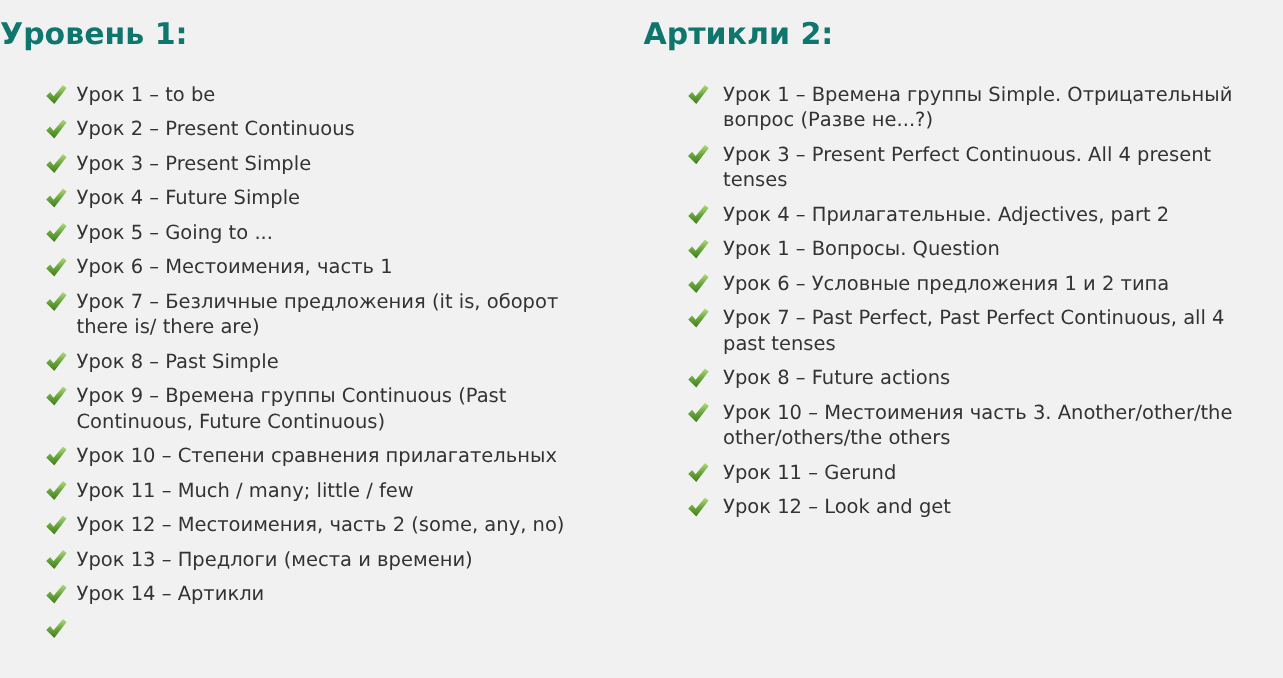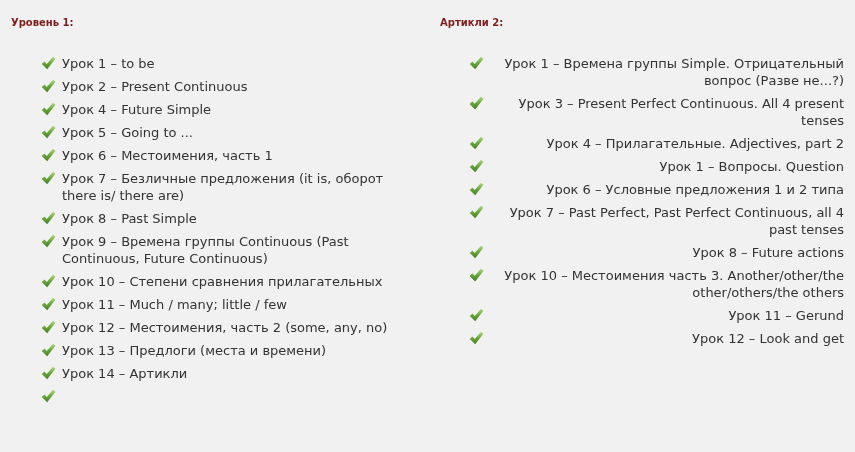--- a/index.html
+++ b/index.html
@@ -18,41 +18,41 @@
     display: flex;
     width: 855px;
     height: 452px;
   }
   .col {
     position: relative;
   }
   .col-1 { width: 429px; }
   .col-2 { width: 426px; }
   h2.level-title {
-    margin: 14px 0 24px 11px;
-    font-size: 10px;
+    margin: 14px 0 24px 0;
+    font-size: 20px;
     line-height: 17px;
     font-weight: bold;
-    color: #7f1d1d;
+    color: #0f766e;
   }
   ul.lesson-list {
     list-style: none;
-    margin: 11px;
+    margin: 0;
     padding: 0;
   }
   ul.lesson-list li {
     position: relative;
     font-size: 13px;
     line-height: 17px;
     color: #333333;
     margin-bottom: 6px;
     cursor: pointer;
   }
   .col-1 ul.lesson-list li { padding-left: 51px; max-width: 396px; }
-  .col-2 ul.lesson-list li { padding-left: 53px; max-width: 418px; text-align: right; }
+  .col-2 ul.lesson-list li { padding-left: 53px; max-width: 418px; }
   .col-1 ul.lesson-list li .lesson-text { display: inline-block; max-width: 345px; vertical-align: top; }
   .col-2 ul.lesson-list li .lesson-text { display: inline-block; max-width: 365px; vertical-align: top; }
   .check {
     position: absolute;
     top: 1px;
     width: 15px;
     height: 14px;
   }
   .col-1 .check { left: 30px; }
   .col-2 .check { left: 29px; }
@@ -93,20 +93,28 @@
 
   <li>
     <span class="check">
       <svg width="15" height="14" viewBox="0 0 16 15">
         <polygon points="0.8,8.6 3.6,5.8 6.1,8.7 12.8,0.7 15.4,2.9 6.6,14.2" fill="url(#checkgrad)"></polygon>
       </svg>
     </span>
     <span class="lesson-text">Урок 2 – Present Continuous</span>
   </li>
 
+  <li>
+    <span class="check">
+      <svg width="15" height="14" viewBox="0 0 16 15">
+        <polygon points="0.8,8.6 3.6,5.8 6.1,8.7 12.8,0.7 15.4,2.9 6.6,14.2" fill="url(#checkgrad)"></polygon>
+      </svg>
+    </span>
+    <span class="lesson-text">Урок 3 – Present Simple</span>
+  </li>
 
   <li>
     <span class="check">
       <svg width="15" height="14" viewBox="0 0 16 15">
         <polygon points="0.8,8.6 3.6,5.8 6.1,8.7 12.8,0.7 15.4,2.9 6.6,14.2" fill="url(#checkgrad)"></polygon>
       </svg>
     </span>
     <span class="lesson-text">Урок 4 – Future Simple</span>
   </li>
 

